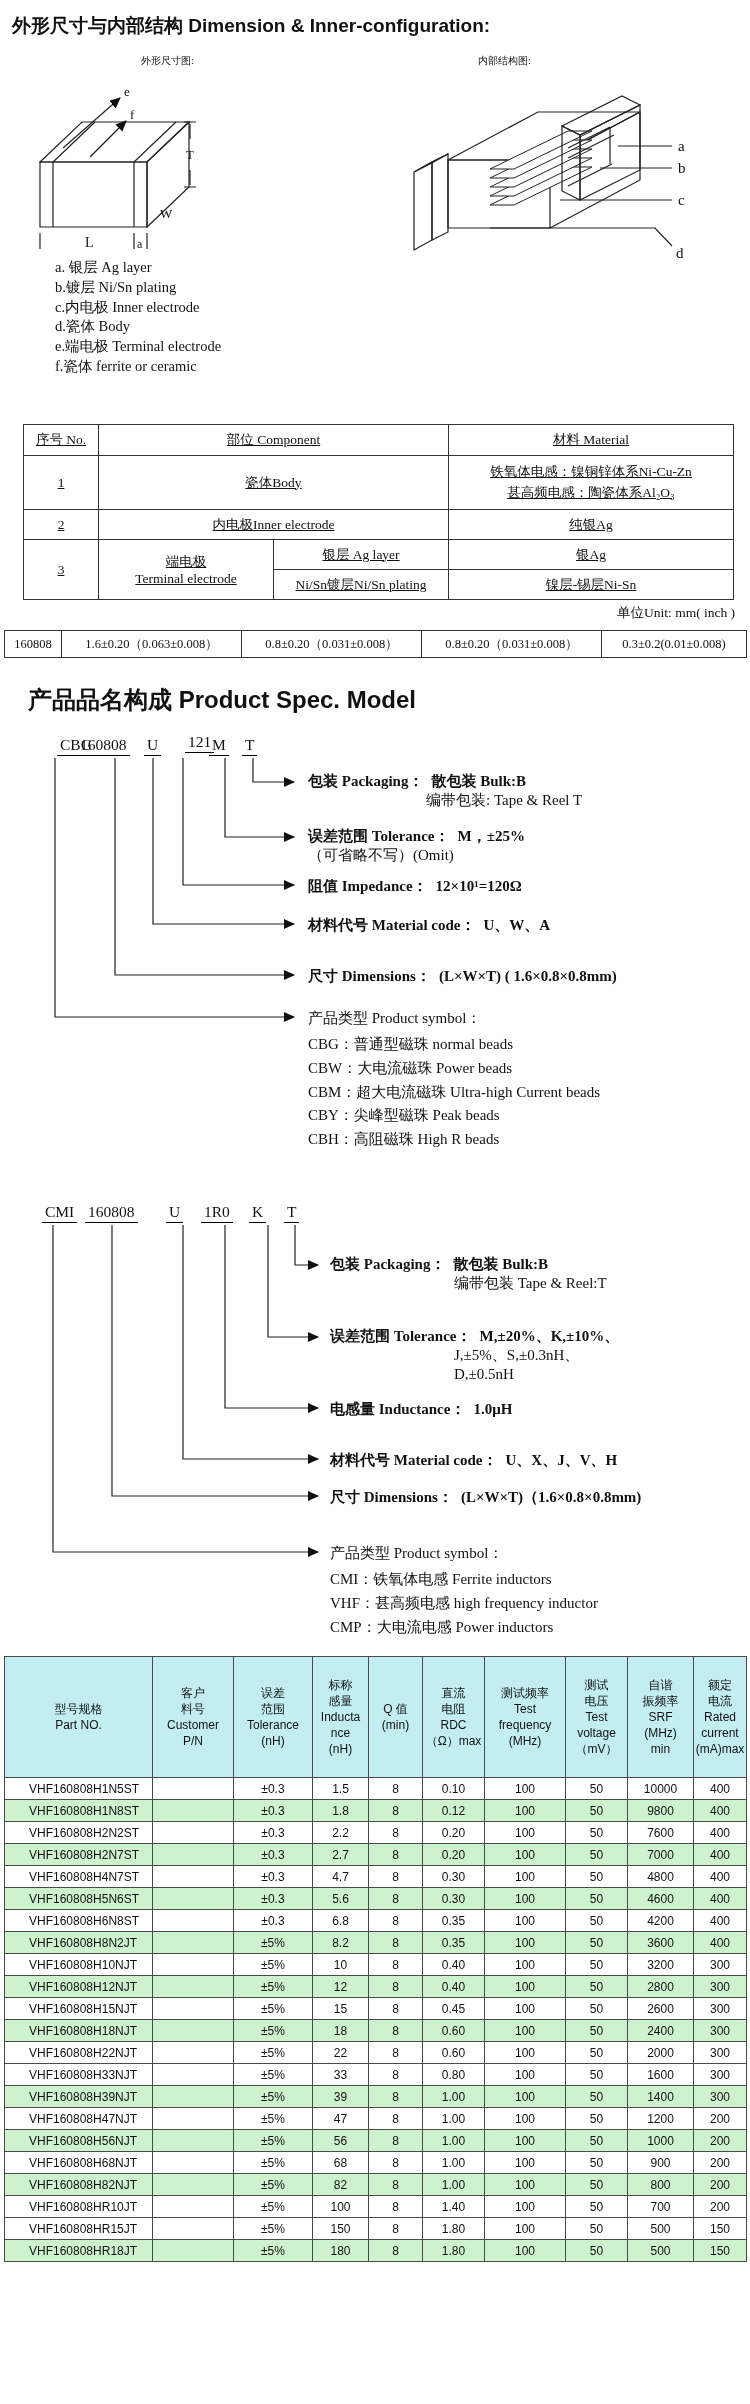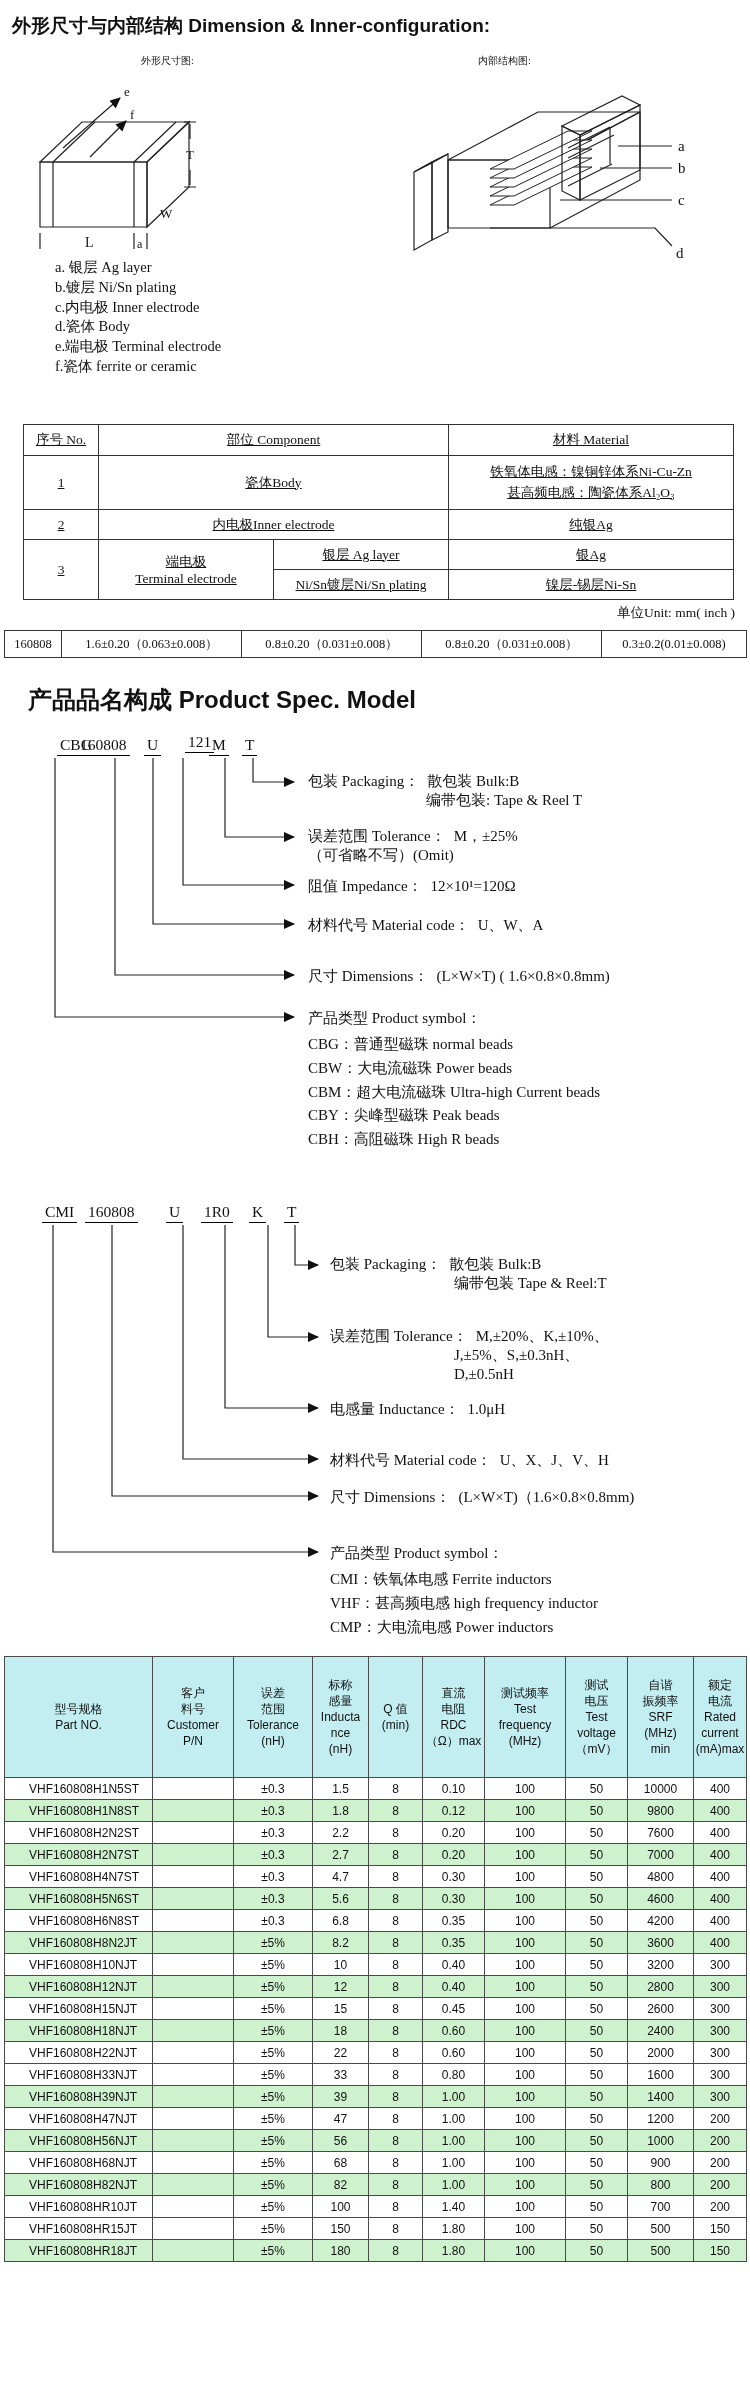--- a/index.html
+++ b/index.html
@@ -15,21 +15,21 @@
   table.ctab th,table.ctab td{border:1px solid #333;text-align:center;vertical-align:middle;padding:2px 3px;font-weight:normal;}
   table.ctab th{height:26px;}
   .mline{line-height:1.55;}
   
   .unit-note{font-size:13.5px;}
   table.dtab{border-collapse:collapse;table-layout:fixed;width:742px;font-size:12.5px;}
   table.dtab td{border:1px solid #333;text-align:center;height:26px;padding:0 2px;}
   
   .code-seg{position:absolute;font-size:15.5px;border-bottom:1.5px solid #000;padding:0 3px 1px 3px;white-space:nowrap;}
   .bd-item{position:absolute;font-size:15px;white-space:nowrap;line-height:19px;}
-  .bd-line{display:flex;}
+  .bd-line{display:flex;font-weight:bold;}
   .bd-label{margin-right:8px;}
   .cbg-ind{margin-left:118px;}
   .cmi-ind{margin-left:124px;}
   .sym-list div{line-height:23.8px;}
   
   table.btab{border-collapse:collapse;table-layout:fixed;width:742px;font-family:"Liberation Sans",sans-serif;font-size:12px;}
   table.btab th,table.btab td{border:1px solid #4a4a4a;text-align:center;vertical-align:middle;padding:0 1px;}
   table.btab thead th{background:#c2eef2;height:120px;font-weight:normal;white-space:pre-line;line-height:1.35;}
   table.btab tbody tr{height:22px;}
   table.btab tbody tr.alt td{background:#cdf2cd;}

